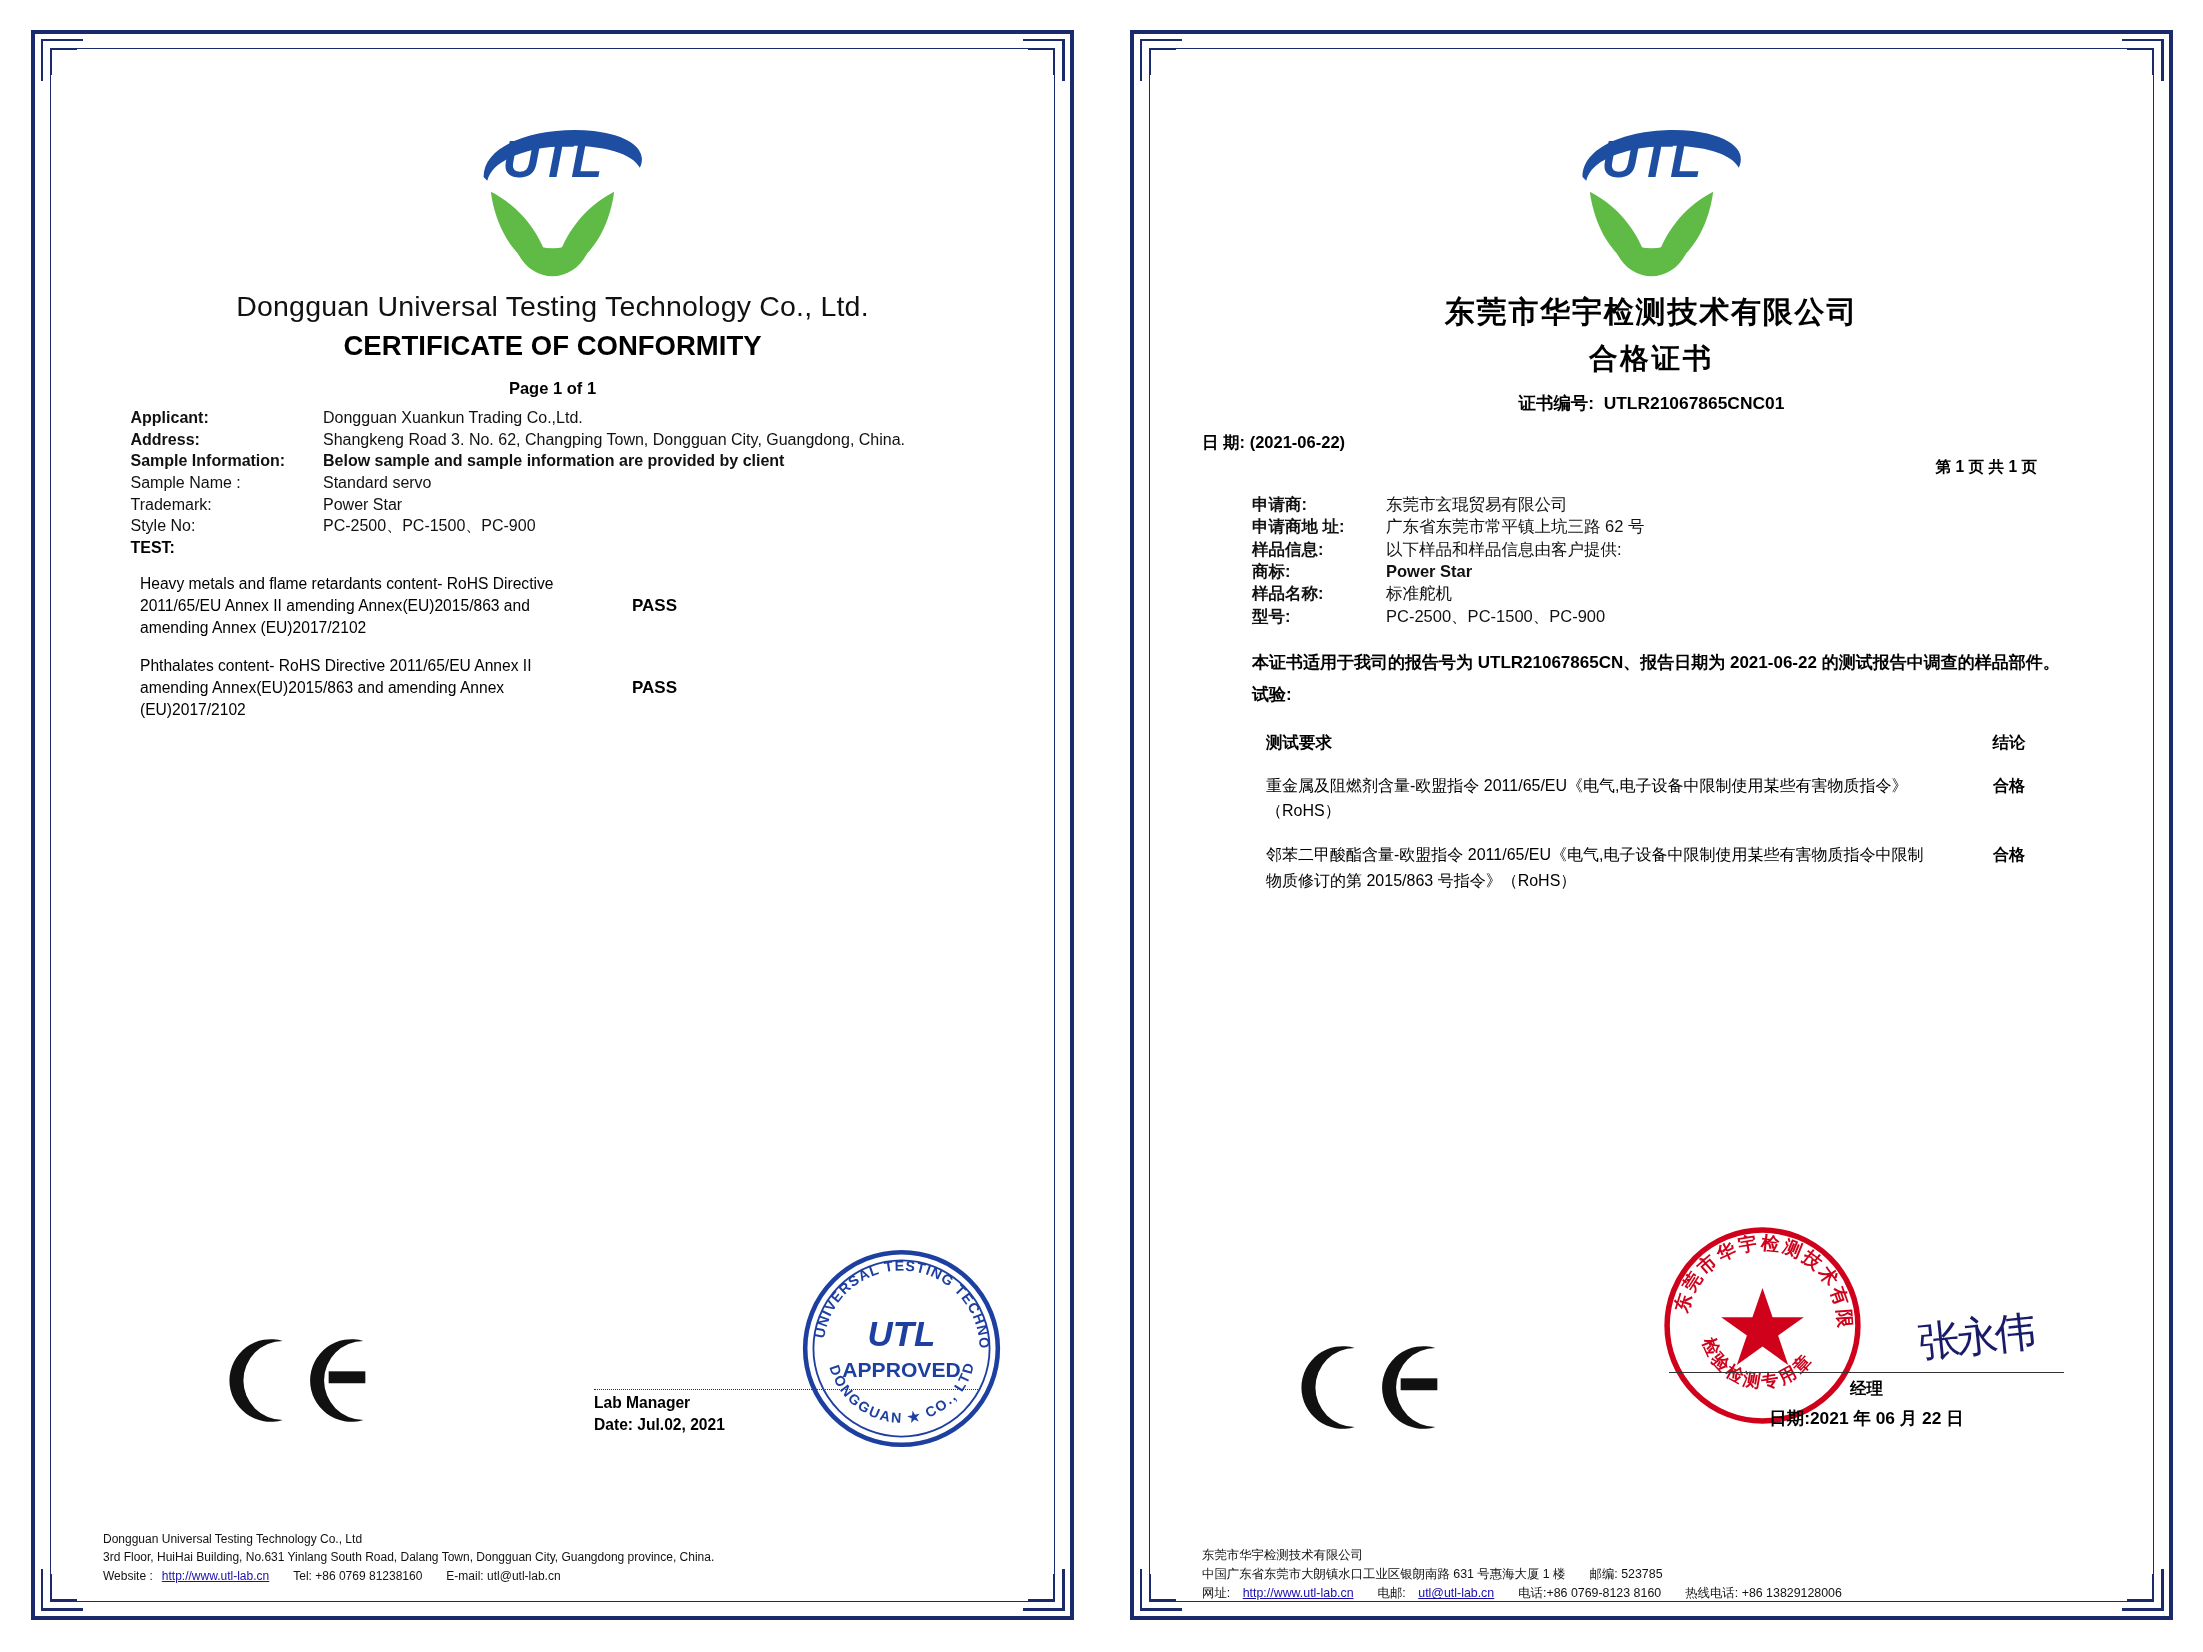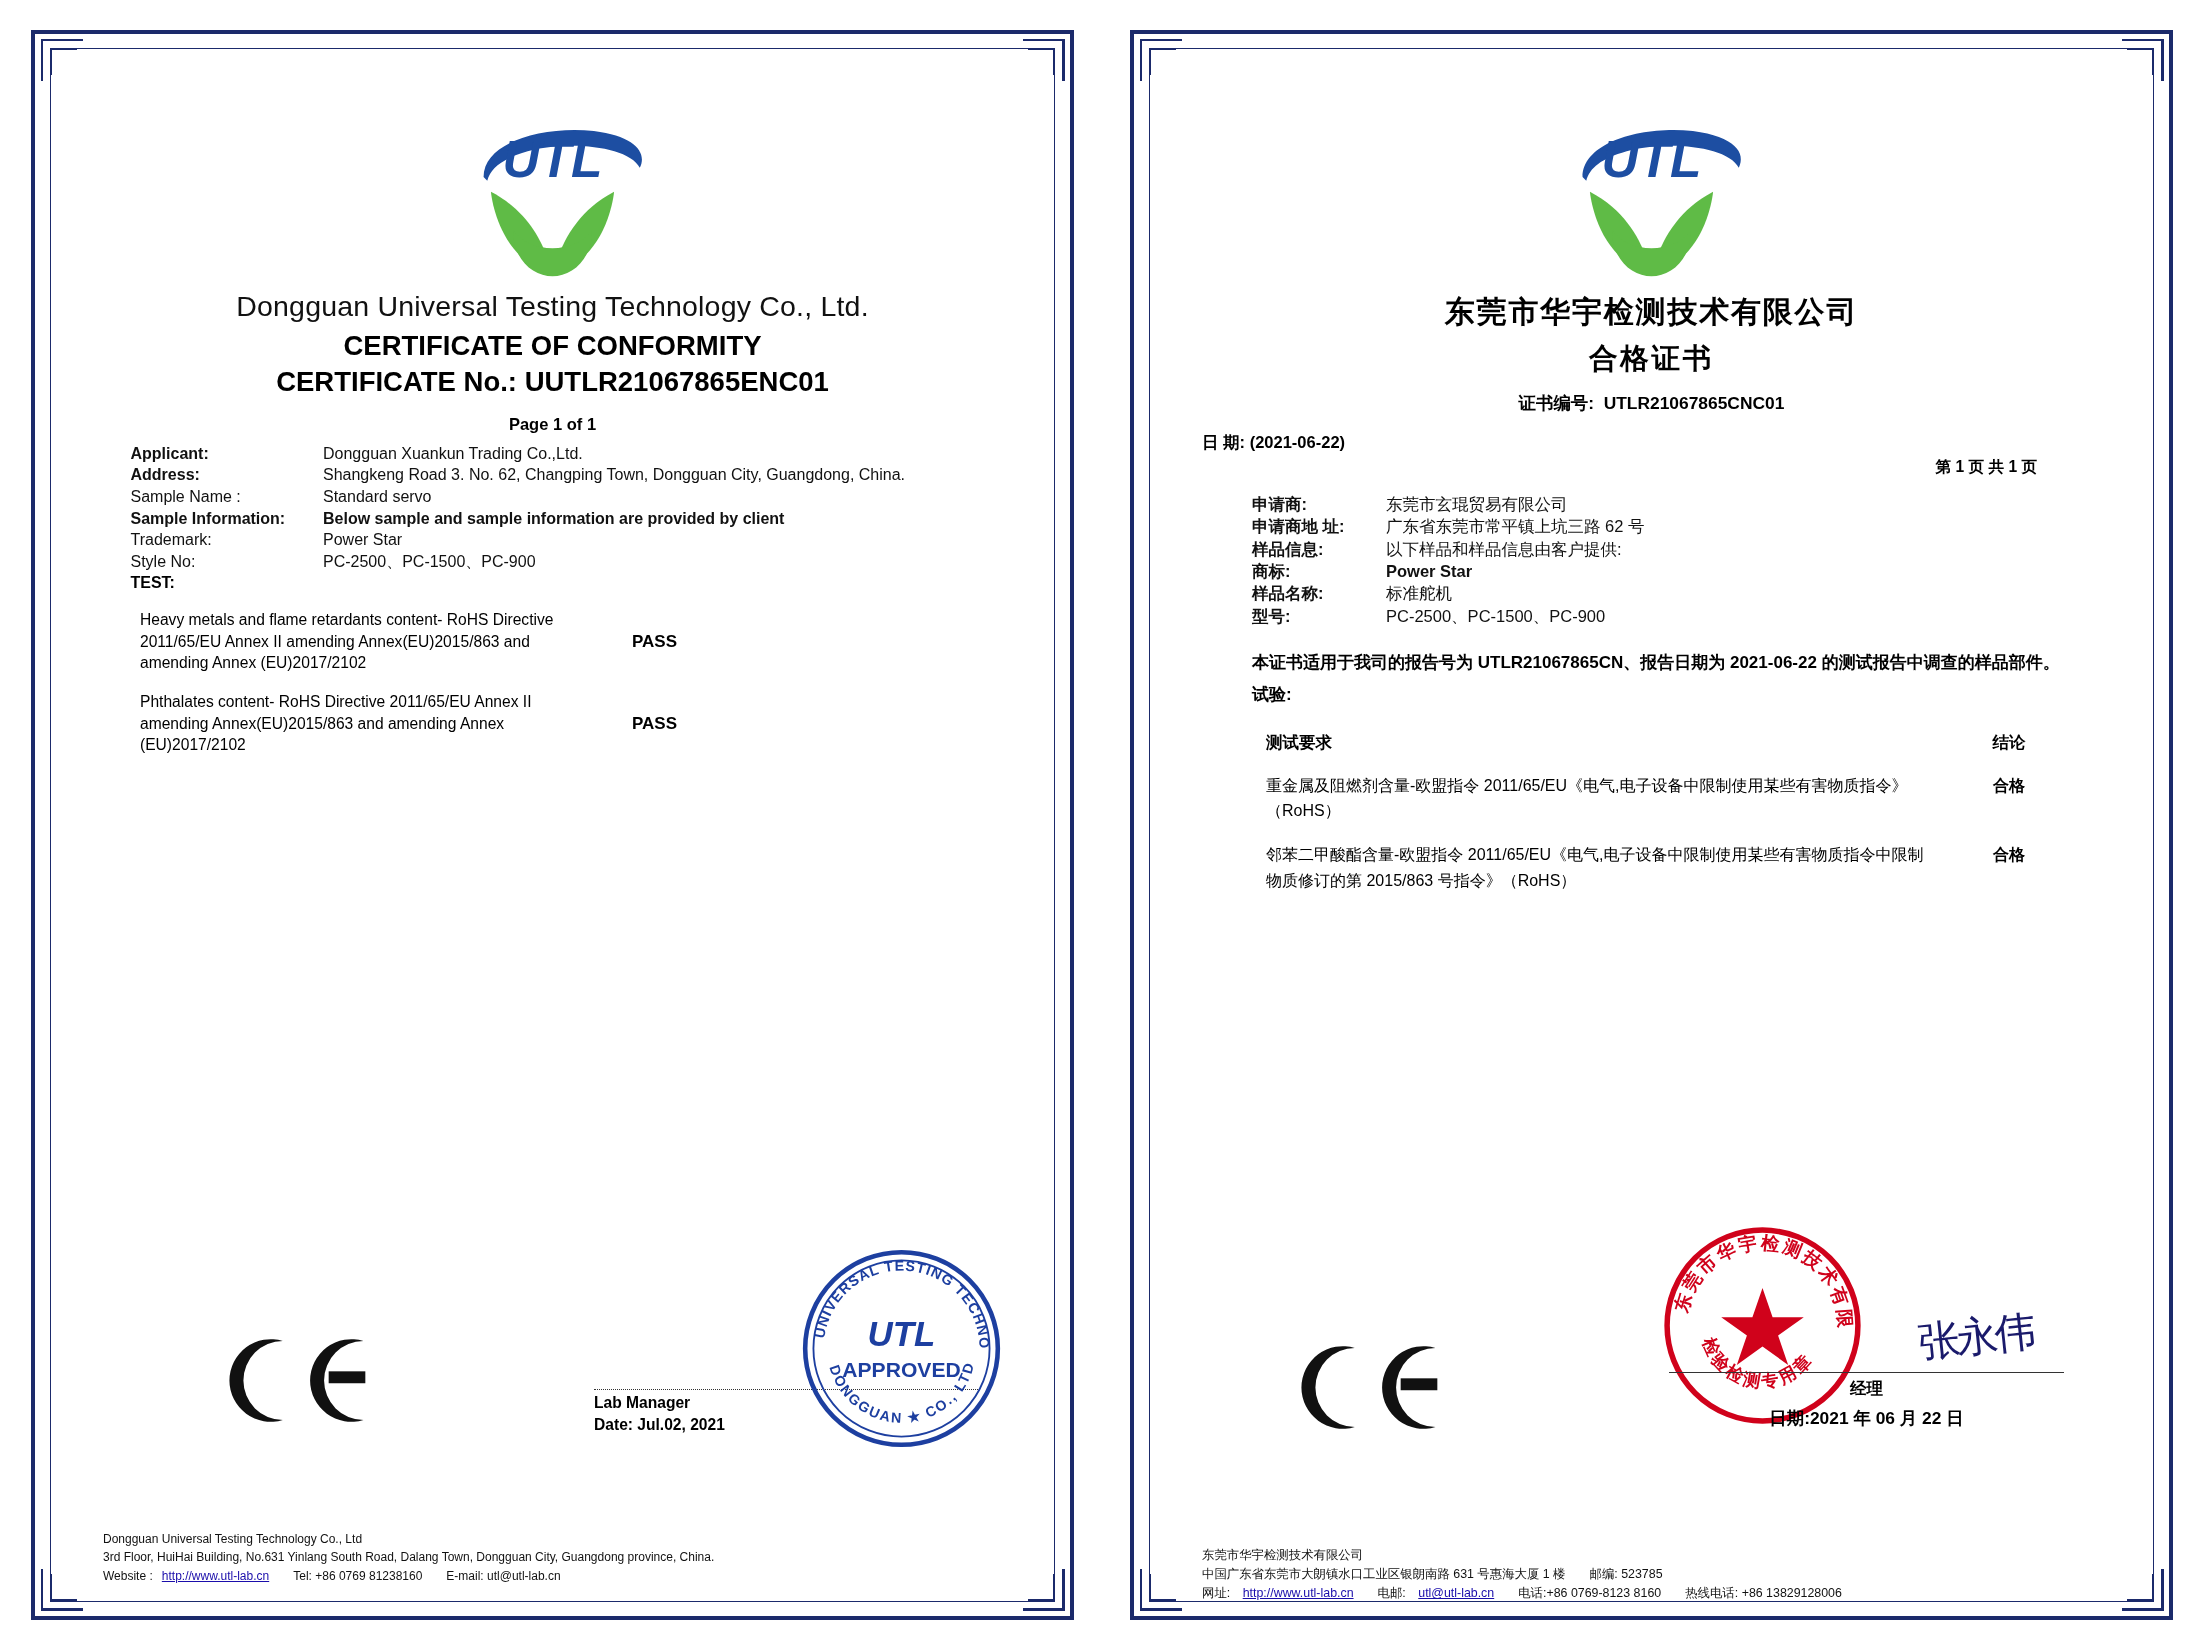--- a/index.html
+++ b/index.html
@@ -364,39 +364,38 @@
           <path d="M30 62 C30 24, 95 6, 150 12 C196 18, 208 36, 200 52 C188 28, 120 22, 78 34 C50 42, 38 52, 34 66 Z" fill="#1d4ea2"></path>
           <text x="105" y="62" text-anchor="middle" font-family="Liberation Sans, sans-serif" font-size="56" font-weight="bold" fill="#1d4ea2" font-style="italic">UTL</text>
           <path d="M38 78 C38 78, 44 150, 104 168 C104 168, 96 108, 38 78 Z" fill="#5fbb46"></path>
           <path d="M172 78 C172 78, 166 150, 106 168 C106 168, 114 108, 172 78 Z" fill="#5fbb46"></path>
           <path d="M62 120 C62 152, 84 170, 105 170 C126 170, 148 152, 148 120 C130 146, 80 146, 62 120 Z" fill="#5fbb46"></path>
         </svg>
       </div>
 
       <div class="company-en">Dongguan Universal Testing Technology Co., Ltd.</div>
       <div class="title-en">CERTIFICATE OF CONFORMITY</div>
-      <div class="certno-en">CERTIFICATE No.: UUTLR21067865ENC01</div>
       <div class="page-of">Page 1 of 1</div>
 
       <div class="info">
         <div class="info-row">
           <div class="info-lbl">Applicant:</div>
           <div class="info-val">Dongguan  Xuankun Trading Co.,Ltd.</div>
         </div>
         <div class="info-row">
           <div class="info-lbl">Address:</div>
           <div class="info-val">Shangkeng Road 3. No. 62, Changping Town, Dongguan City, Guangdong, China.</div>
         </div>
         <div class="info-row">
+          <div class="info-lbl">Sample Information:</div>
+          <div class="info-val bold">Below sample and sample information are provided by client</div>
+        </div>
+        <div class="info-row">
           <div class="info-lbl normal">Sample Name :</div>
           <div class="info-val">Standard servo</div>
-        </div>
-        <div class="info-row">
-          <div class="info-lbl">Sample Information:</div>
-          <div class="info-val bold">Below sample and sample information are provided by client</div>
         </div>
         <div class="info-row">
           <div class="info-lbl normal">Trademark:</div>
           <div class="info-val">Power Star</div>
         </div>
         <div class="info-row">
           <div class="info-lbl normal">Style No:</div>
           <div class="info-val">PC-2500、PC-1500、PC-900</div>
         </div>
       </div>

